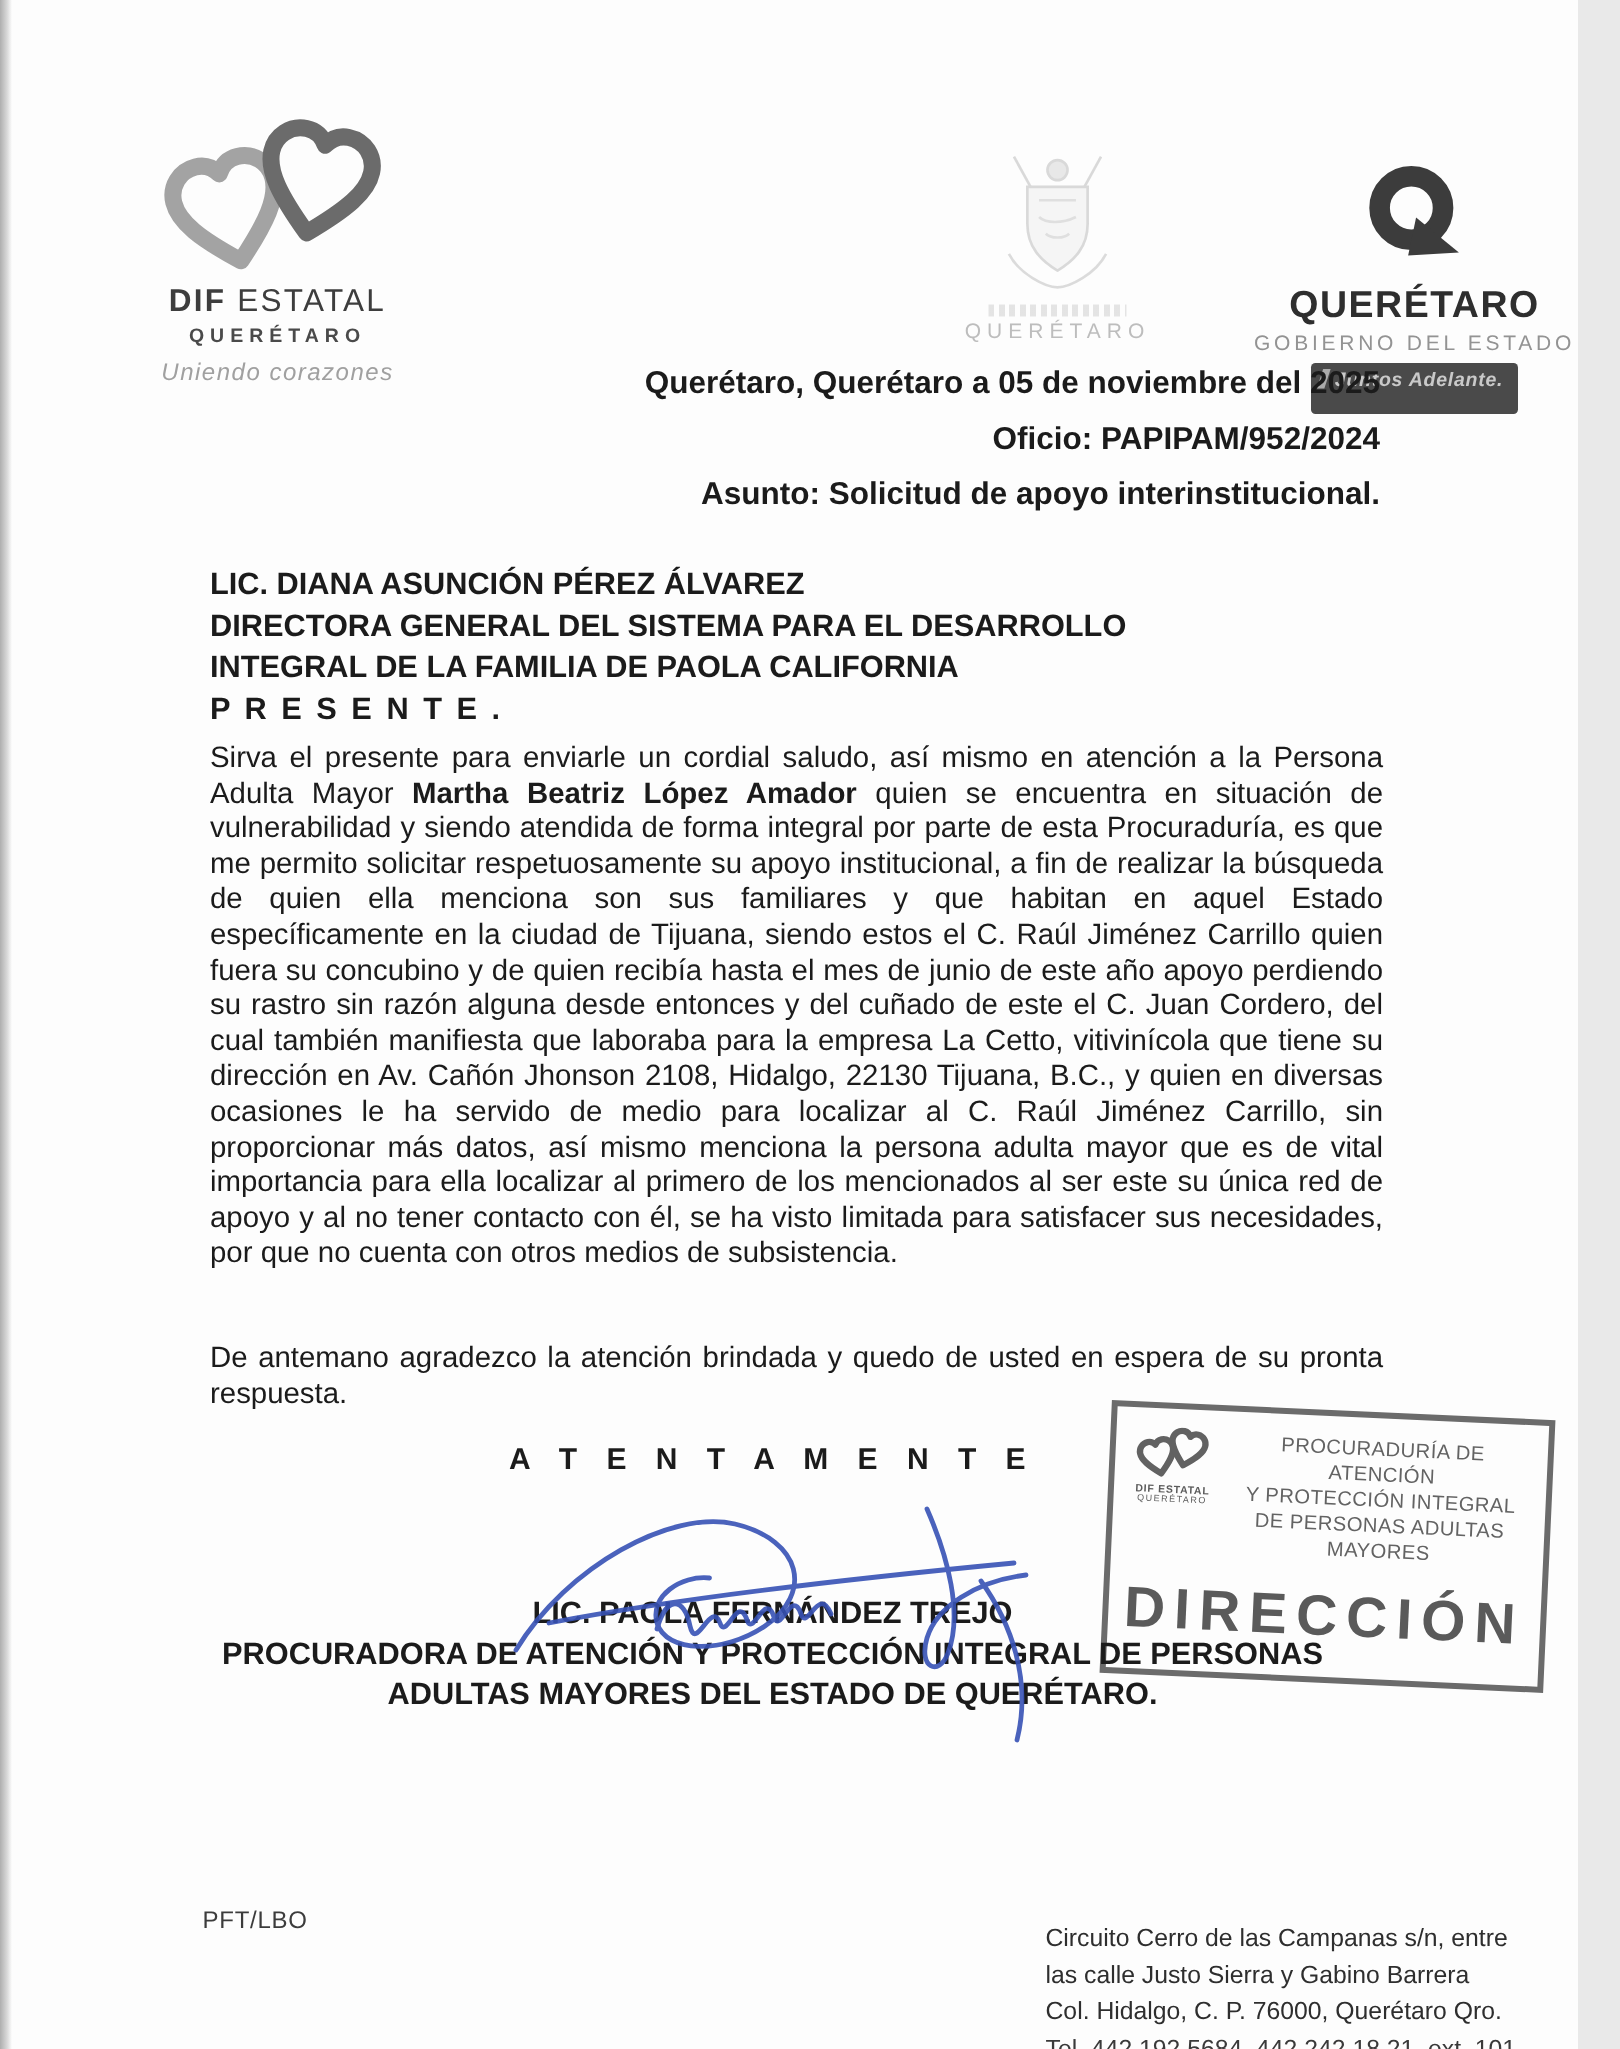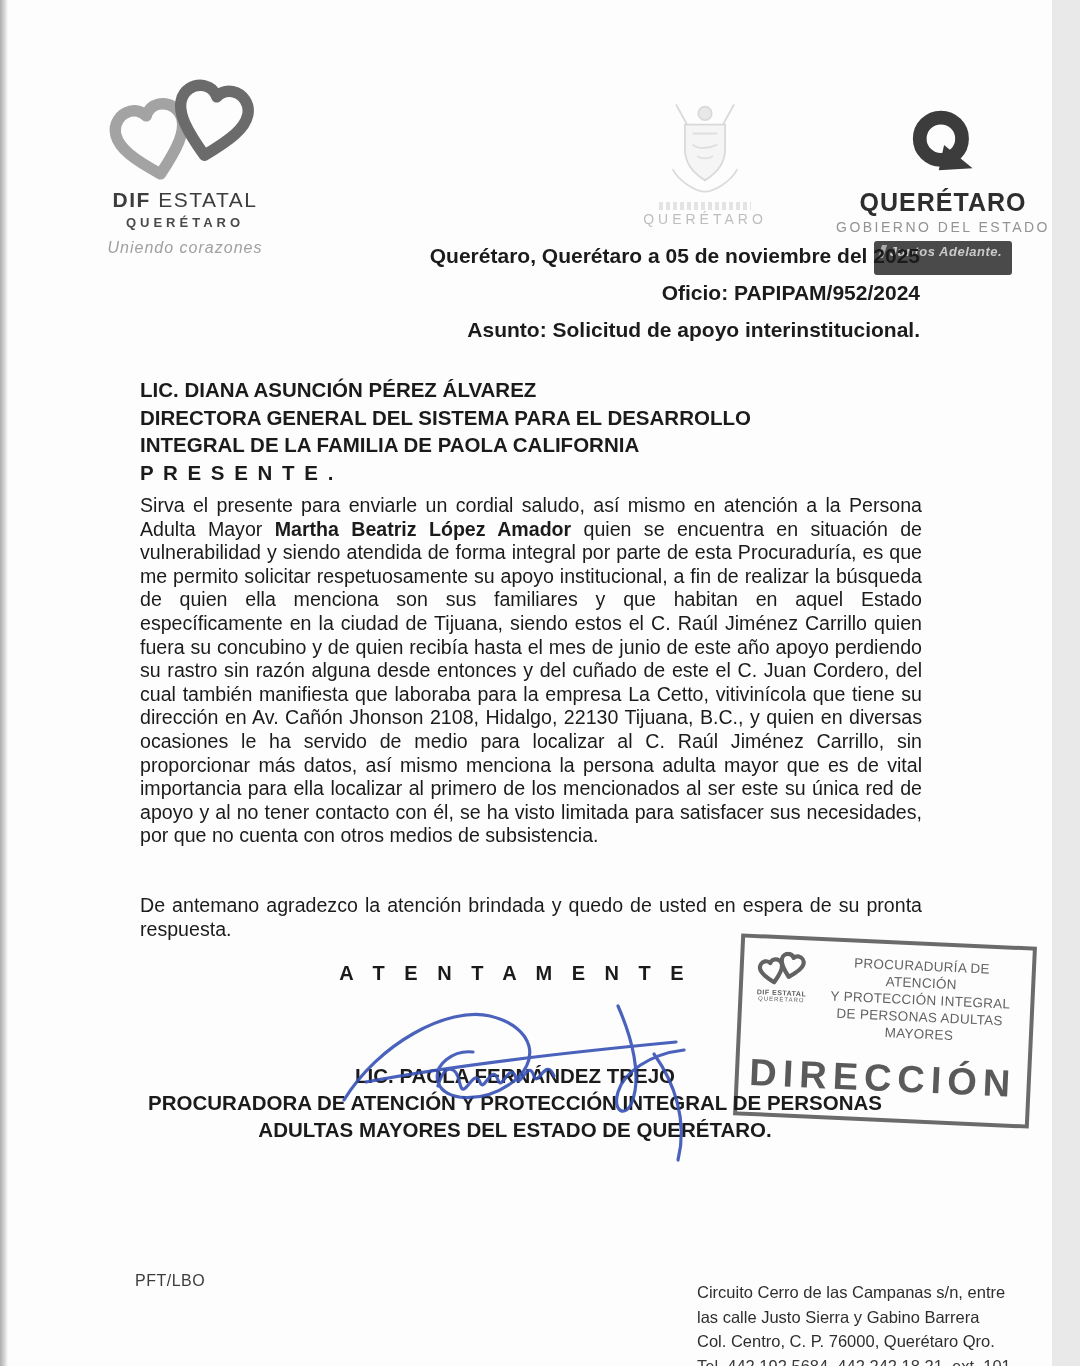--- a/index.html
+++ b/index.html
@@ -162,17 +162,17 @@
     <div>LIC. PAOLA FERNÁNDEZ TREJO</div>
     <div>PROCURADORA DE ATENCIÓN Y PROTECCIÓN INTEGRAL DE PERSONAS</div>
     <div>ADULTAS MAYORES DEL ESTADO DE QUERÉTARO.</div>
   </div>
 
   <div id="reference" class="abs">PFT/LBO</div>
 
   <div id="address" class="abs">
     <div>Circuito Cerro de las Campanas s/n, entre</div>
     <div>las calle Justo Sierra y Gabino Barrera</div>
-    <div>Col. Centro, C. P. 76000, Querétaro Qro.</div>
+    <div>Col. Hidalgo, C. P. 76000, Querétaro Qro.</div>
     <div class="cut">Tel. 442 192 5684, 442 242 18 21, ext. 101</div>
   </div>
 
 </div>
 
 </body></html>

